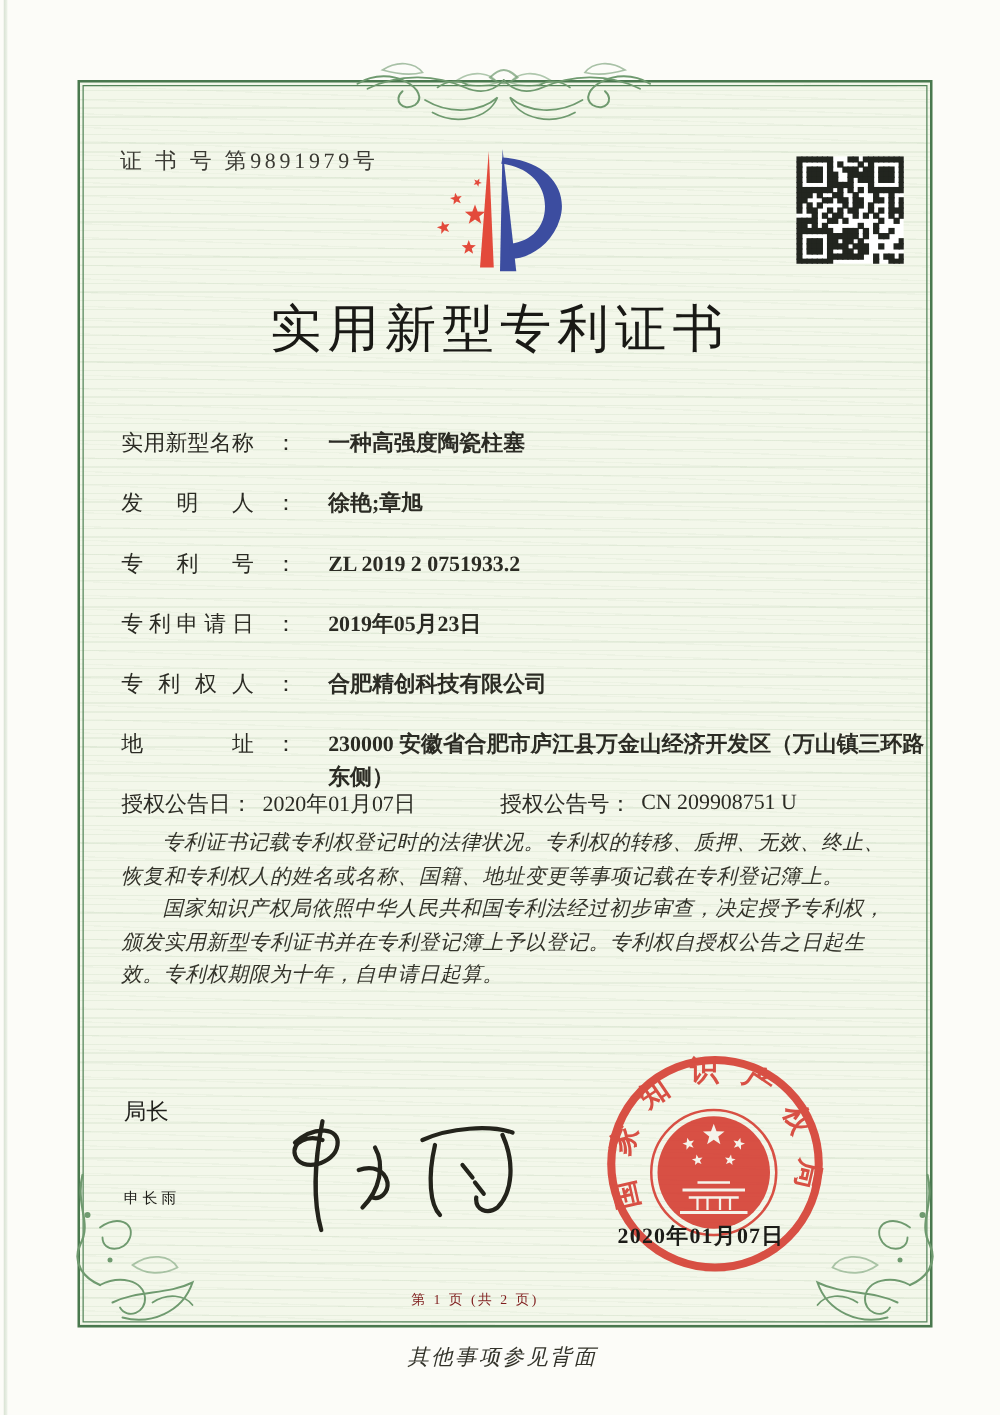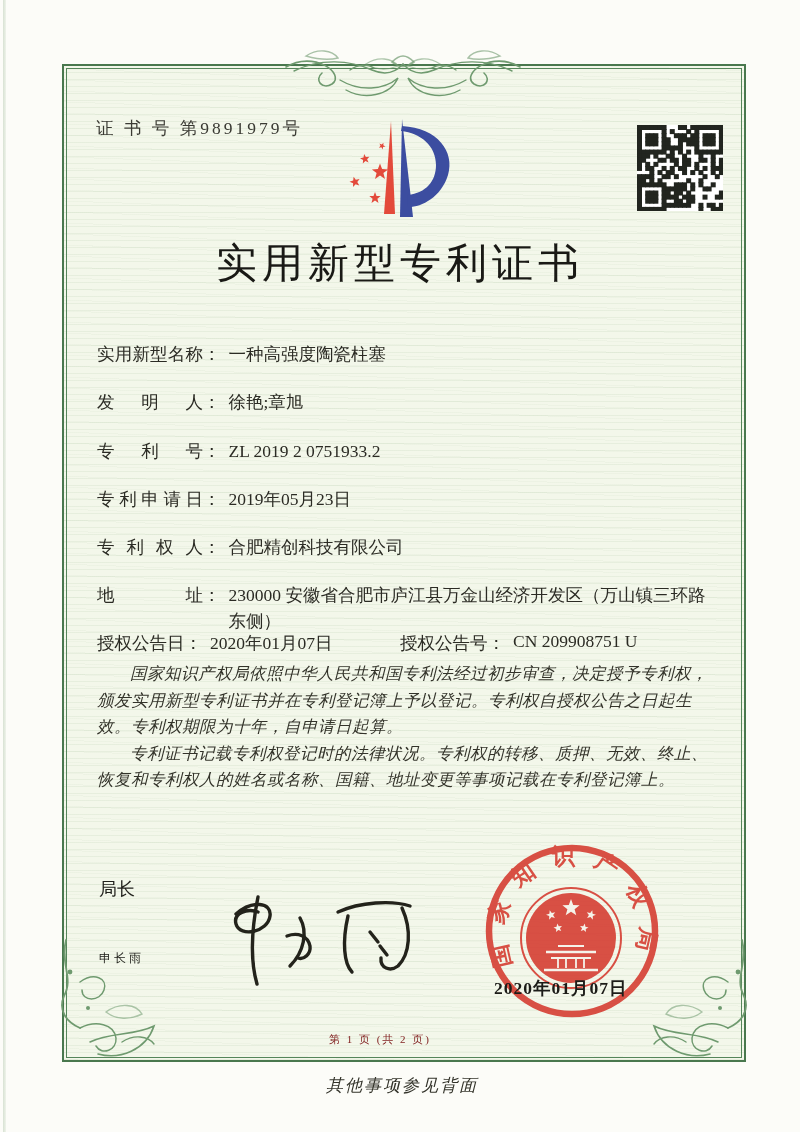--- a/index.html
+++ b/index.html
@@ -19,24 +19,24 @@
   .frame-inner{position:absolute;inset:2px;border:1px solid #55855a;}
   .orn{position:absolute;pointer-events:none;}
   svg .grn{stroke:#6f9a6f;fill:none;stroke-linecap:round;}
   
   .cert-no{position:absolute;left:96px;top:116px;font-size:17.5px;letter-spacing:3px;color:#3a3a33;}
   .logo{position:absolute;left:335px;top:106px;}
   .qr{position:absolute;left:637px;top:125px;}
   .title{position:absolute;left:0;top:236px;width:800px;text-align:center;
          font-size:41px;font-weight:normal;letter-spacing:5px;color:#191915;}
   
-  .f-row{position:absolute;left:97px;font-size:17.5px;color:#2b2b24;display:flex;line-height:26px;}
+  .f-row{position:absolute;left:97px;font-size:17.5px;color:#2b2b24;display:flex;line-height:26px;gap:17px;}
   .f-label{display:inline-block;width:106px;text-align:justify;text-align-last:justify;}
   .f-colon{margin-right:8px;}
-  .f-value{display:inline-block;max-width:480px;}
+  .f-value{display:inline-block;max-width:480px;font-weight:bold;}
   .grant-pair2{position:absolute;left:303px;top:0;display:flex;white-space:nowrap;}
   .grant-wrap{position:absolute;left:97px;top:631px;width:660px;font-size:17.5px;color:#2b2b24;}
   .grant-wrap .p1{display:flex;align-items:flex-end;}
   
   .body-text{position:absolute;left:97px;top:661px;width:612px;font-size:16.5px;line-height:26.5px;
              font-style:italic;letter-spacing:.5px;color:#33332a;}
   .body-text p{margin:0;text-indent:2em;}
   
   .signer-title{position:absolute;left:99px;top:877px;font-size:18px;}
   .signer-name{position:absolute;left:99px;top:950px;font-size:12px;letter-spacing:3px;}
@@ -387,22 +387,22 @@
       <span>2020年01月07日</span>
       <span class="grant-pair2">
         <span>授权公告号</span>
           <span class="f-colon">：</span>
         <span>CN 209908751 U</span>
       </span>
     </div>
   </div>
 
   <div class="body-text">
+    <p>专利证书记载专利权登记时的法律状况。专利权的转移、质押、无效、终止、恢复和专利权人的姓名或名称、国籍、地址变更等事项记载在专利登记簿上。</p>
     <p>国家知识产权局依照中华人民共和国专利法经过初步审查，决定授予专利权，颁发实用新型专利证书并在专利登记簿上予以登记。专利权自授权公告之日起生效。专利权期限为十年，自申请日起算。</p>
-    <p>专利证书记载专利权登记时的法律状况。专利权的转移、质押、无效、终止、恢复和专利权人的姓名或名称、国籍、地址变更等事项记载在专利登记簿上。</p>
   </div>
 
   <div class="signer-title">局长</div>
   <div class="signer-name">申长雨</div>
 
   <svg class="signature" width="220" height="105" viewBox="210 880 220 105">
     <g fill="none" stroke="#23231b" stroke-width="3.4" stroke-linecap="round">
       <path d="M258,895 C252,925 250,958 257,982"></path>
       <path d="M236,912 C252,898 272,900 270,914 C268,930 240,936 236,922 C233,911 247,906 258,910"></path>
       <path d="M300,916 C308,930 304,950 290,964"></path>

